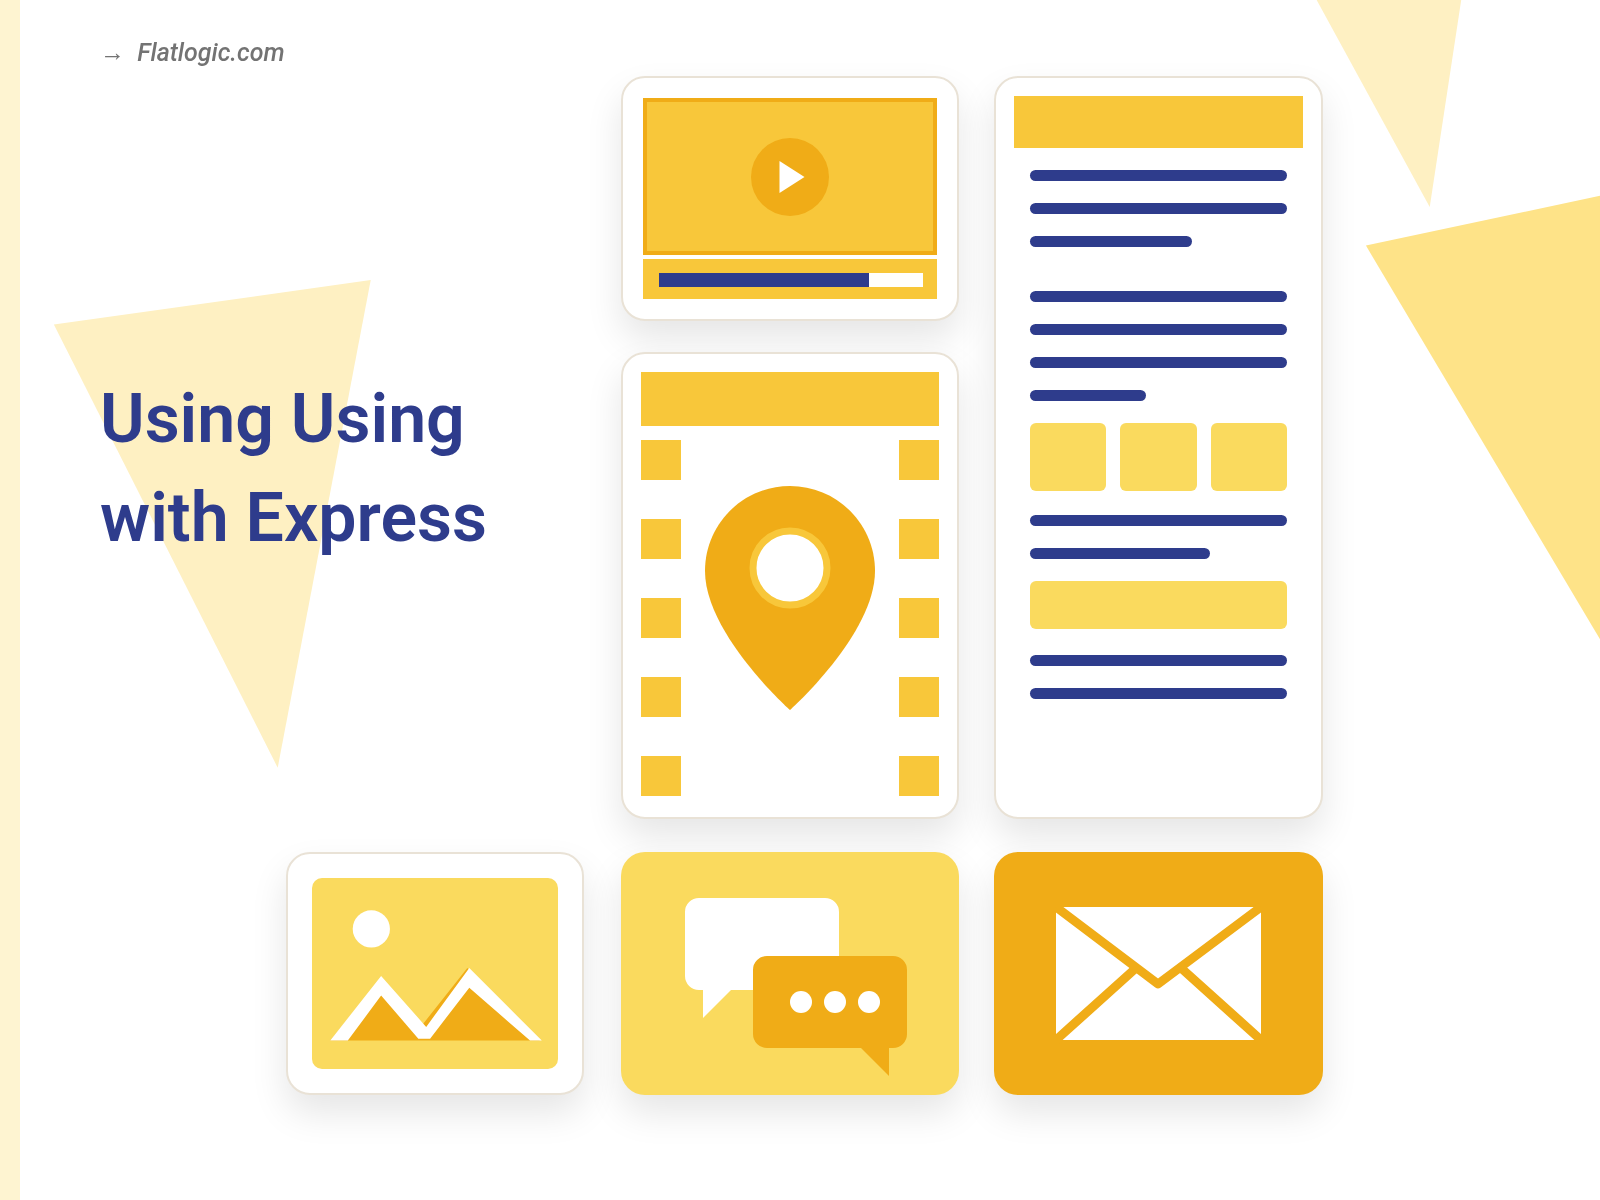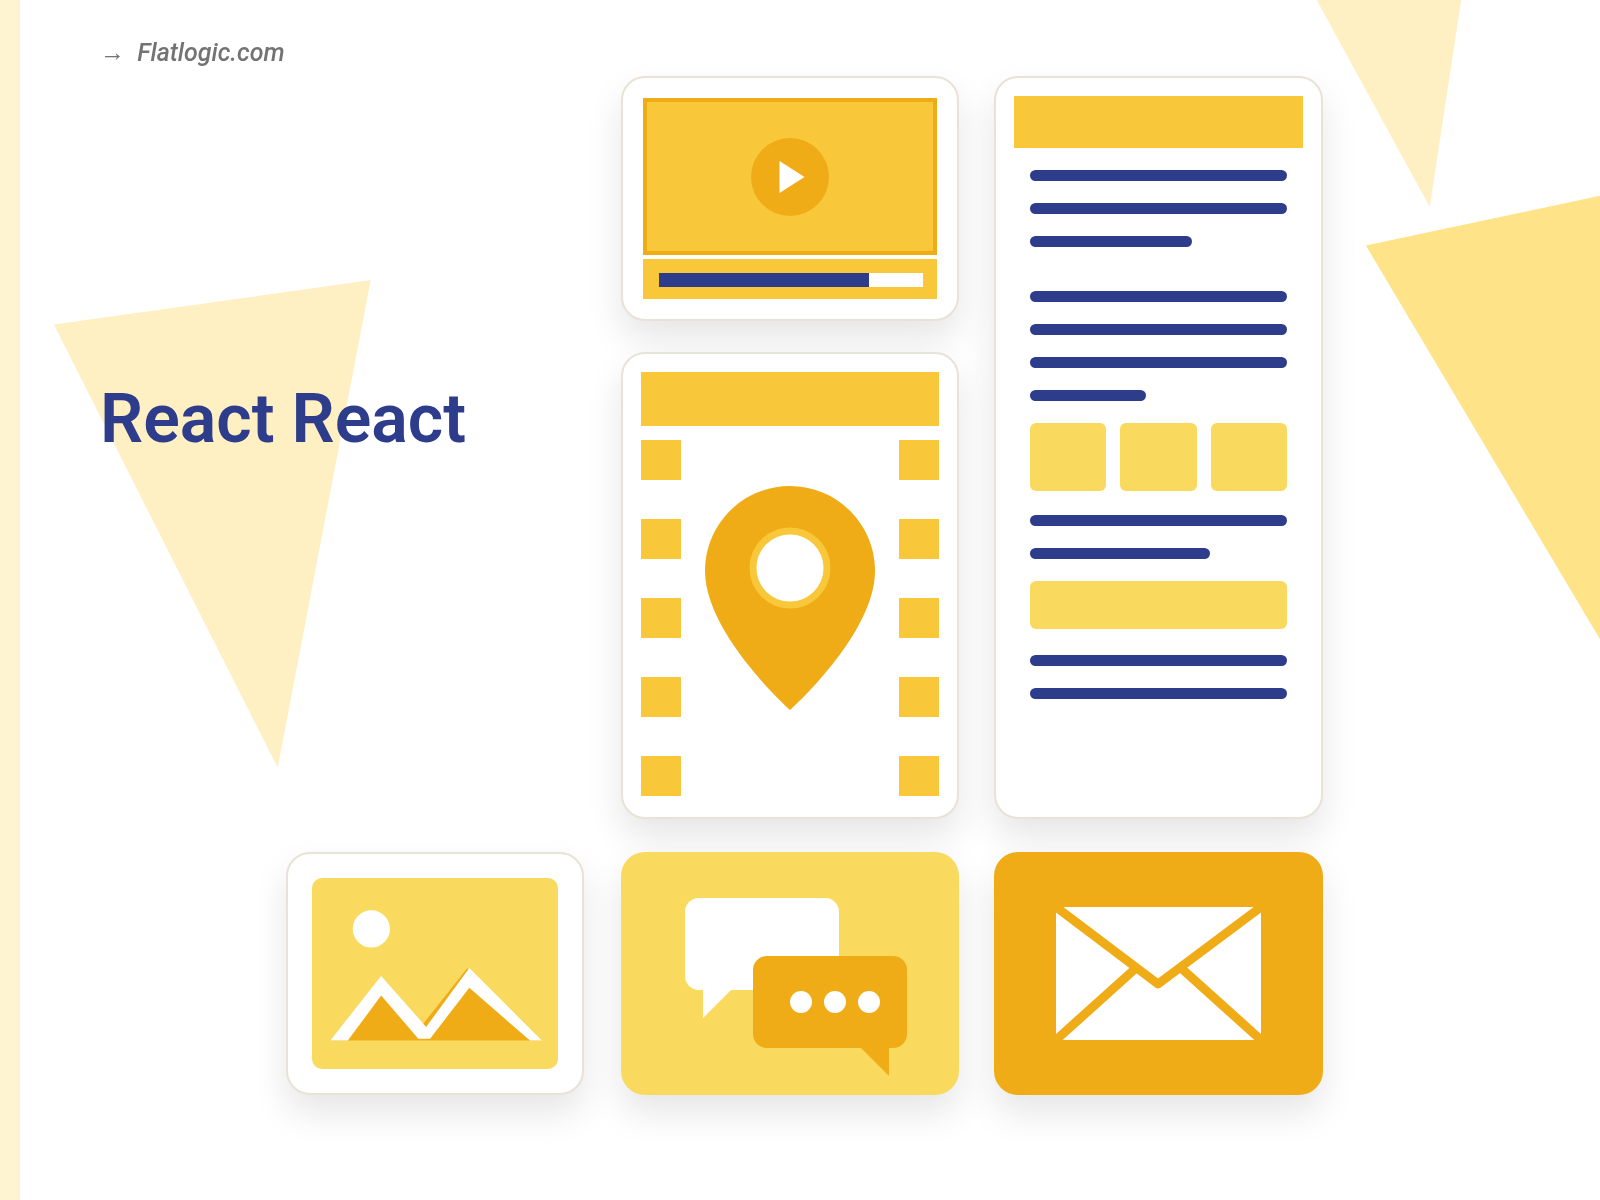--- a/index.html
+++ b/index.html
@@ -177,21 +177,22 @@
 <div class="bg-triangle-left"></div>
 <div class="bg-triangle-top"></div>
 <div class="bg-triangle-right"></div>
 
 <div class="brand">
   <span class="arrow">→</span>
   <span>Flatlogic.com</span>
 </div>
 
 <h1 class="headline">
-  <span>React React</span><br>
+  <span>Using Using</span><br>
+  <span>with Express</span>
 </h1>
 
 <div class="card video-card">
   <div class="video-screen">
     <div class="play-btn">
       <div class="play-tri"></div>
     </div>
   </div>
   <div class="video-ctrl-bg"></div>
   <div class="video-bar"></div>

